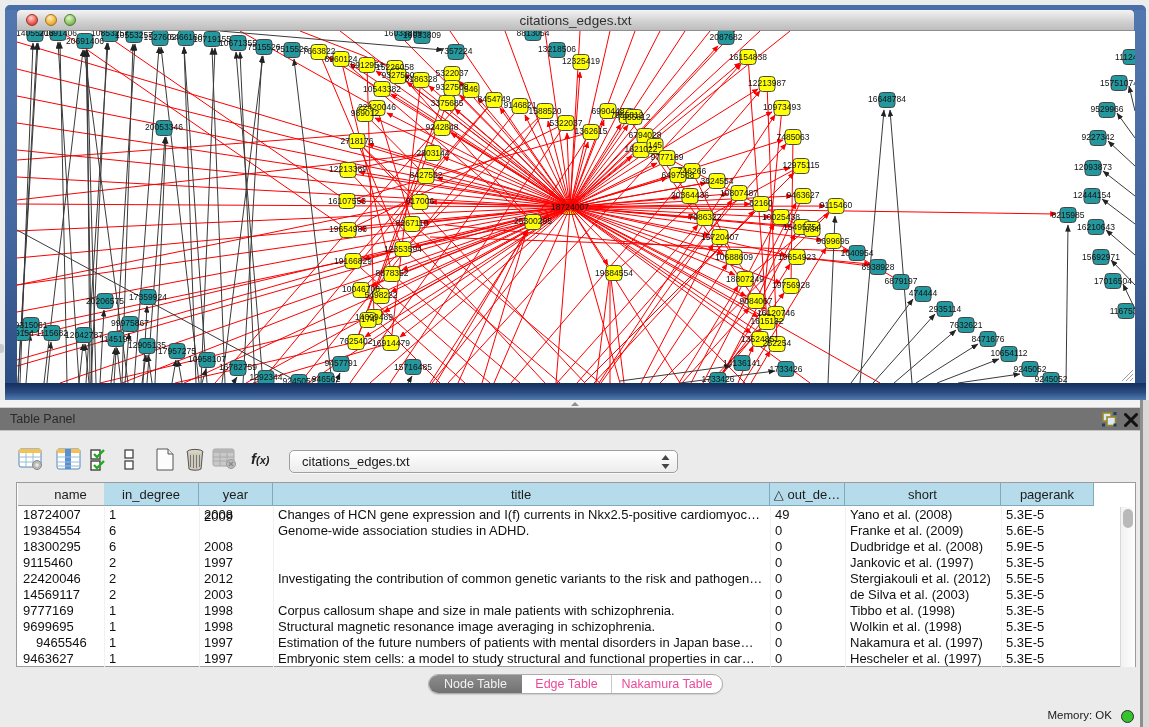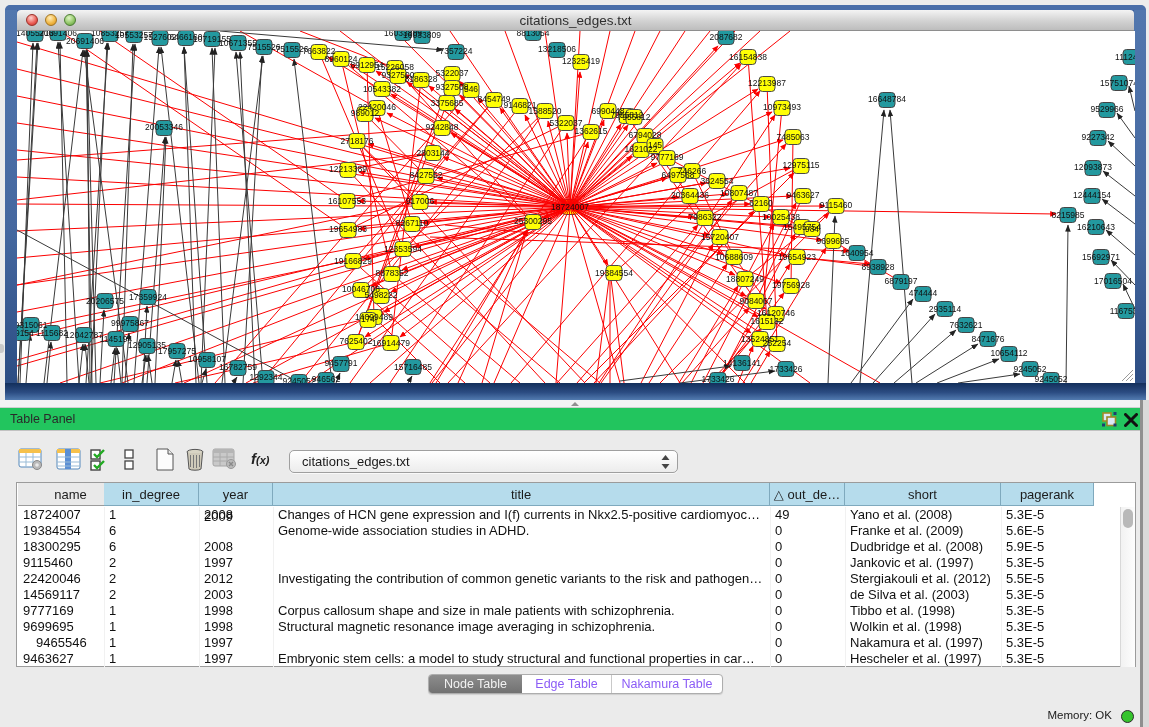--- a/index.html
+++ b/index.html
@@ -5,35 +5,35 @@
 #frame{position:absolute;left:5px;top:5px;width:1141px;height:395px;border-radius:7px 7px 0 0;background:#3b5e9b}
 #fl{position:absolute;left:5px;top:10px;width:12px;height:374px;background:linear-gradient(180deg,#5277ae,#44679f 60%,#2c4d83)}
 #fr{position:absolute;left:1134px;top:10px;width:12px;height:374px;background:linear-gradient(180deg,#5277ae,#44679f 60%,#2c4d83)}
 #ft{position:absolute;left:5px;top:5px;width:1141px;height:5px;background:#4a6ea9;border-radius:7px 7px 0 0}
 #fb{position:absolute;left:5px;top:383px;width:1141px;height:17px;background:linear-gradient(180deg,#132f5b,#2b4c82 55%,#527bb0)}
 #titlebar{position:absolute;left:17px;top:10px;width:1117px;height:21px;background:linear-gradient(180deg,#f4f4f4,#d2d2d2 55%,#bdbdbd);border-bottom:1px solid #8e8e8e;border-radius:4px 4px 0 0}
 #titlebar .t{position:absolute;left:0;right:0;top:3px;text-align:center;font-size:13.5px;color:#2f2f2f}
 .tl{position:absolute;top:4px;width:12px;height:12px;border-radius:50%}
 #canvas{position:absolute;left:17px;top:31px;width:1118px;height:352px;background:#737373}
 #divider{position:absolute;left:0;top:400px;width:1149px;height:8px;background:#f3f3f3;border-bottom:1px solid #cfcfcf}
-#phead{position:absolute;left:0;top:408px;width:1149px;height:23px;background:#22c55e;border-bottom:1px solid #c2c2c2}
+#phead{position:absolute;left:0;top:408px;width:1149px;height:23px;background:#737373;border-bottom:1px solid #c2c2c2}
 #phead .t{position:absolute;left:10px;top:4px;font-size:12.5px;color:#2a2a2a}
 #panel{position:absolute;left:0;top:432px;width:1149px;height:295px;background:#ebebeb}
 #combo{position:absolute;left:289px;top:450px;width:389px;height:23px;background:linear-gradient(180deg,#ffffff,#ececec);border:1px solid #9f9f9f;border-radius:5px;box-shadow:0 1px 0 rgba(255,255,255,.7)}
 #combo .t{position:absolute;left:12px;top:3px;font-size:13px;color:#1a1a1a}
 #tbl{position:absolute;left:16px;top:482px;width:1120px;height:185px;background:#fff;border:1px solid #9b9b9b}
 .th{position:absolute;top:0;height:23px;background:#b6dcec;border-right:1px solid #7fa9bd;border-bottom:1px solid #7fa9bd;font-size:13px;color:#1c1c1c;text-align:center;line-height:23px}
 .th.g{background:#e9e9e9;border-right:1px solid #b5b5b5;border-bottom:1px solid #9b9b9b}
 .td{position:absolute;height:16px;font-size:13px;color:#101010;line-height:16px;padding-left:5px;white-space:nowrap;overflow:hidden}
 #data{position:absolute;left:0;top:24px;width:1104px;height:161px;overflow:hidden}
 .vln{position:absolute;top:0;height:161px;width:1px;background:#f1f1f1}
 #sbar{position:absolute;right:0;top:24px;width:15px;height:160px;background:linear-gradient(90deg,#f2f2f2,#fdfdfd);border-left:1px solid #d8d8d8}
 #sbar .thumb{position:absolute;left:2px;top:2px;width:10px;height:19px;border-radius:5px;background:#b9b9b9}
-#tabs{position:absolute;left:428px;top:674px;height:20px;border:1px solid #adadad;border-radius:4px;background:#fff;overflow:hidden;box-shadow:0 1px 1px rgba(0,0,0,.12)}
-#tabs .s{float:left;height:20px;font-size:12.5px;line-height:19px;text-align:center;color:#8b5cf6}
+#tabs{position:absolute;left:428px;top:674px;height:20px;border:1px solid #adadad;border-radius:10px;background:#fff;overflow:hidden;box-shadow:0 1px 1px rgba(0,0,0,.12)}
+#tabs .s{float:left;height:20px;font-size:12.5px;line-height:19px;text-align:center;color:#ec4899}
 #tabs .sel{background:linear-gradient(180deg,#8d8d8d,#6e6e6e);color:#f2f2f2}
 #mem{position:absolute;right:37px;top:709px;font-size:11.5px;color:#1a1a1a}
 #dot{position:absolute;left:1121px;top:710px;width:13px;height:13px;border-radius:50%;background:#35c42d;border:1.5px solid #2c2c2c}
 #redge{position:absolute;left:1140px;top:400px;width:3px;height:327px;background:#8f8f8f}
 #redge2{position:absolute;left:1143px;top:400px;width:6px;height:327px;background:#d9d9d9}
 .ticon{position:absolute;top:448px}
 </style></head><body>
 <div id="frame"></div>
 <div id="ft"></div>
 <div id="fl"></div>
@@ -729,20 +729,21 @@
 <div class="td" style="left:1px;top:112px;width:77px">9699695</div>
       <div class="td" style="left:87px;top:112px;width:86px">1</div>
       <div class="td" style="left:182px;top:112px;width:65px">1998</div>
       <div class="td" style="left:256px;top:112px;width:488px">Structural magnetic resonance image averaging in schizophrenia.</div>
       <div class="td" style="left:753px;top:112px;width:66px">0</div>
       <div class="td" style="left:828px;top:112px;width:147px">Wolkin et al. (1998)</div>
       <div class="td" style="left:984px;top:112px;width:84px">5.3E‑5</div>
 <div class="td" style="left:14px;top:128px;width:77px">9465546</div>
       <div class="td" style="left:87px;top:128px;width:86px">1</div>
       <div class="td" style="left:182px;top:128px;width:65px">1997</div>
+      <div class="td" style="left:256px;top:128px;width:488px">Estimation of the future numbers of patients with mental disorders in Japan base…</div>
       <div class="td" style="left:753px;top:128px;width:66px">0</div>
       <div class="td" style="left:828px;top:128px;width:147px">Nakamura et al. (1997)</div>
       <div class="td" style="left:984px;top:128px;width:84px">5.3E‑5</div>
 <div class="td" style="left:1px;top:144px;width:77px">9463627</div>
       <div class="td" style="left:87px;top:144px;width:86px">1</div>
       <div class="td" style="left:182px;top:144px;width:65px">1997</div>
       <div class="td" style="left:256px;top:144px;width:488px">Embryonic stem cells: a model to study structural and functional properties in car…</div>
       <div class="td" style="left:753px;top:144px;width:66px">0</div>
       <div class="td" style="left:828px;top:144px;width:147px">Hescheler et al. (1997)</div>
       <div class="td" style="left:984px;top:144px;width:84px">5.3E‑5</div>

